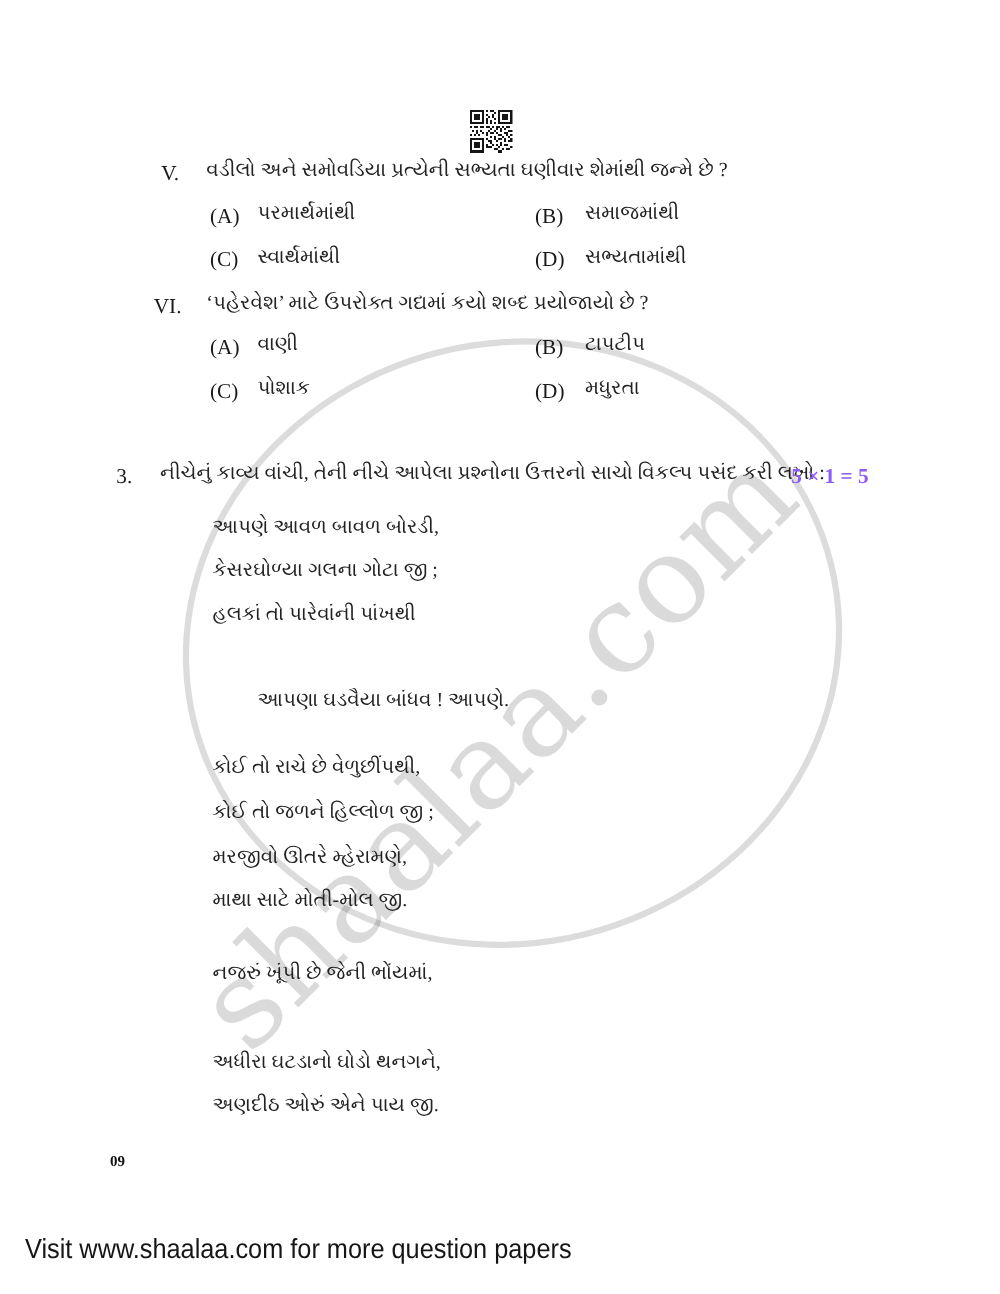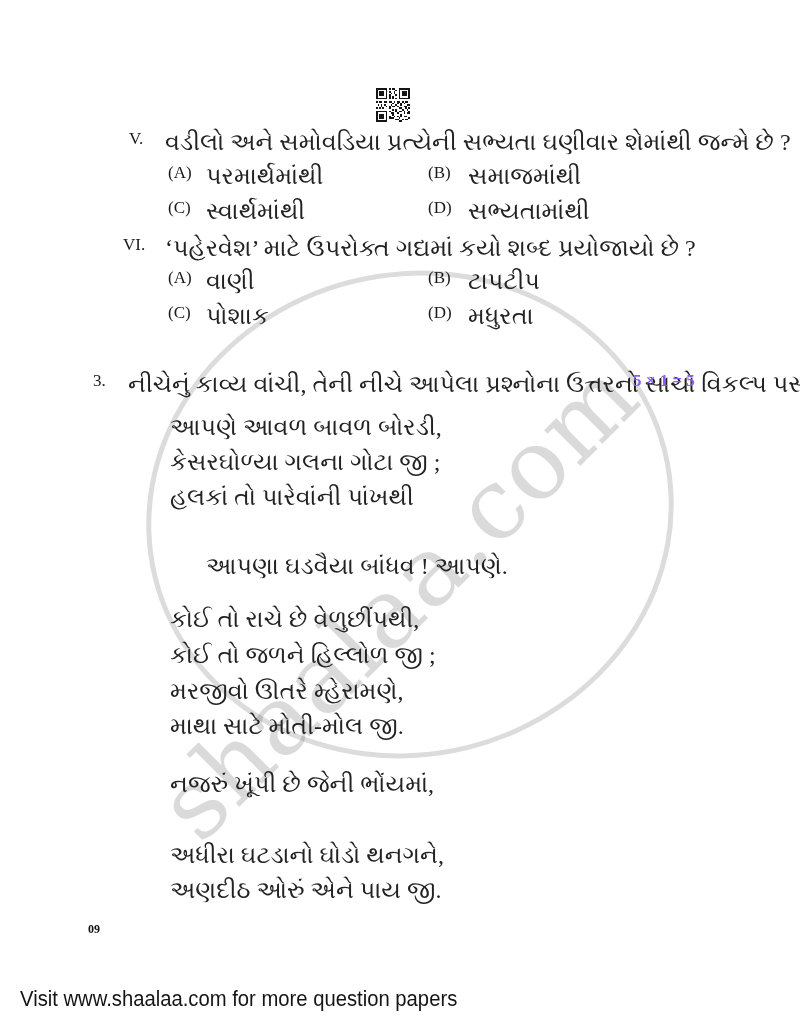--- a/index.html
+++ b/index.html
@@ -1,21 +1,21 @@
 <!DOCTYPE html>
 <html><head>
 <meta charset="utf-8">
 <style>
   html,body{margin:0;padding:0;background:#ffffff;}
   .page{
     position:relative;width:800px;height:1035px;background:#ffffff;overflow:hidden;
     font-family:"Liberation Serif","DejaVu Serif",serif;color:#1f1f1f;
   }
   .abs{position:absolute;line-height:1.25;white-space:nowrap;}
-  .guj{font-size:24px;color:#222;}
+  .guj{font-size:16px;color:#222;}
   .roman{font-size:17px;color:#1a1a1a;}
   .marks{font-size:17px;font-weight:bold;color:#8b5cf6;}
   .z2{z-index:2;}
   
   .wm-ellipse{
     position:absolute;left:145px;top:272px;width:520px;height:475px;
     border:5px solid #dcdcdc;border-radius:50%;
     transform:rotate(-14deg);z-index:0;
   }
   .wm-text{

